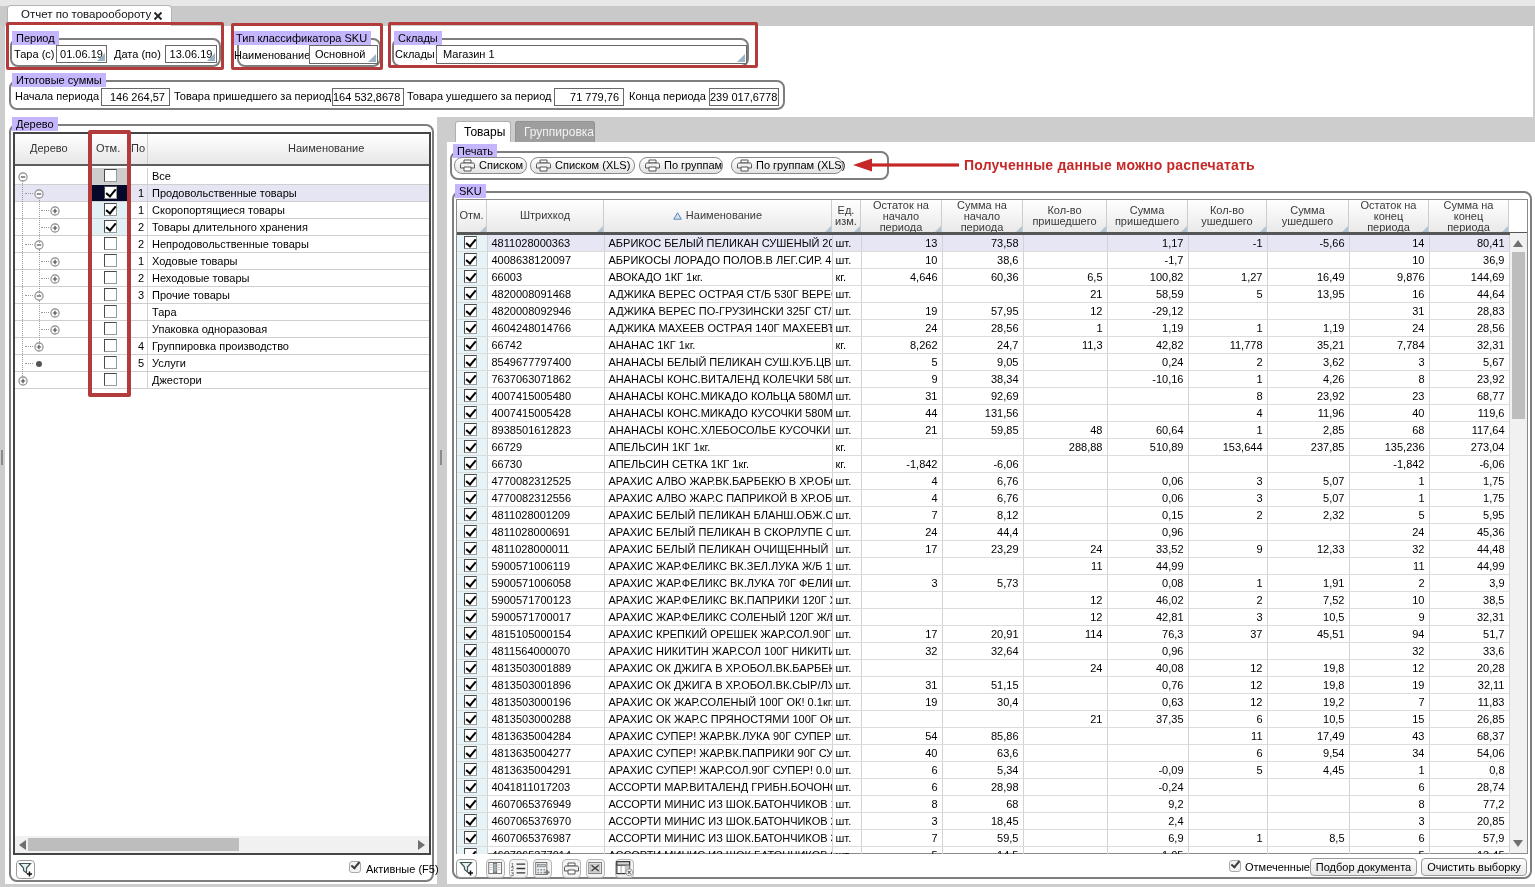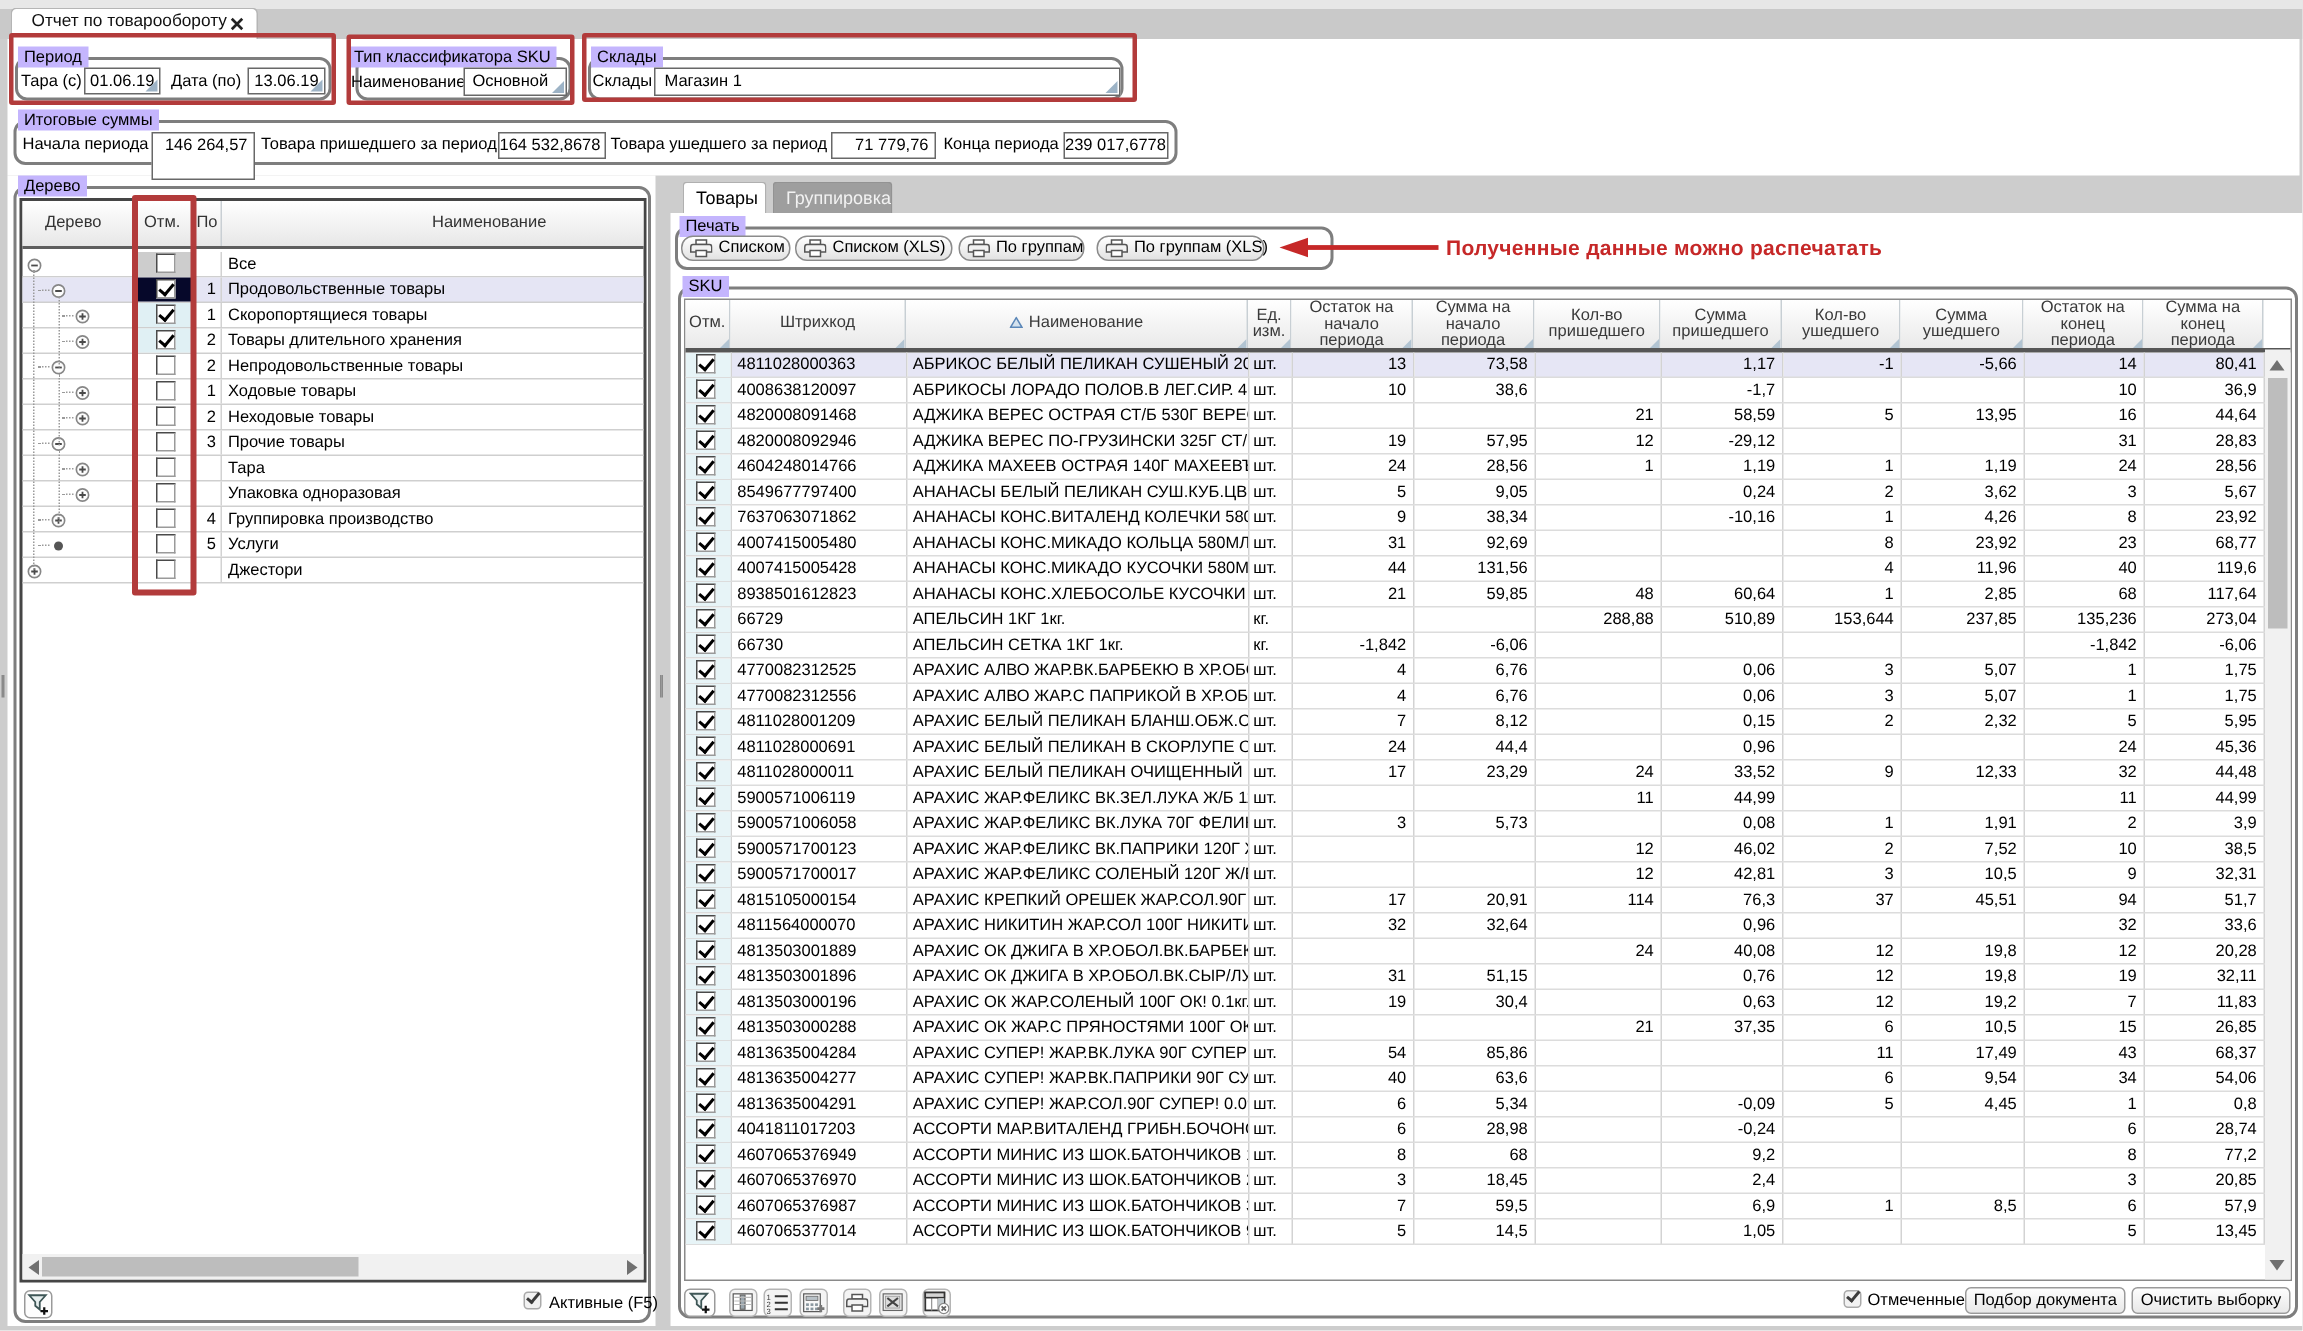--- a/index.html
+++ b/index.html
@@ -55,21 +55,21 @@
 <div class="grp" style="left:392px;top:38px;width:357px;height:29px"></div>
 <div class="glab" style="left:394px;top:31px">Склады</div>
 <div class="a" style="left:395px;top:48px">Склады</div>
 <div class="inp" style="left:436px;top:45px;width:311px;height:19px;line-height:17px;padding-left:6px">Магазин 1<div class="crn"></div></div>
 <div class="redbox" style="left:6px;top:22px;width:218px;height:48px"></div>
 <div class="redbox" style="left:231px;top:23px;width:152px;height:47px"></div>
 <div class="redbox" style="left:388px;top:22px;width:370px;height:46px"></div>
 <div class="grp" style="left:9px;top:80px;width:776px;height:30px"></div>
 <div class="glab" style="left:12px;top:73px">Итоговые суммы</div>
 <div class="a" style="left:15px;top:90px">Начала периода</div>
-<div class="inp" style="left:101px;top:88px;width:69px;height:32px;text-align:right;line-height:16px;padding-right:4px">146 264,57</div>
+<div class="inp" style="left:101px;top:88px;width:69px;height:18px;text-align:right;line-height:16px;padding-right:4px">146 264,57</div>
 <div class="a" style="left:174px;top:90px">Товара пришедшего за период</div>
 <div class="inp" style="left:332px;top:88px;width:72px;height:18px;text-align:left;line-height:16px;padding-right:3px">164 532,8678</div>
 <div class="a" style="left:407px;top:90px">Товара ушедшего за период</div>
 <div class="inp" style="left:554px;top:88px;width:70px;height:18px;text-align:right;line-height:16px;padding-right:4px">71 779,76</div>
 <div class="a" style="left:629px;top:90px">Конца периода</div>
 <div class="inp" style="left:709px;top:88px;width:70px;height:18px;text-align:right;line-height:16px;padding-right:3px">239 017,6778</div>
 <div class="grp" style="left:9px;top:124px;width:425px;height:758px"></div>
 <div class="glab" style="left:12px;top:117px">Дерево</div>
 <div class="a" style="left:13px;top:132px;width:418px;height:723px;border:2px solid #454545;background:#fff"></div>
 <div class="a" style="left:15px;top:134px;width:414px;height:30px;background:linear-gradient(#ffffff,#e7e7e7)"></div>
@@ -392,20 +392,36 @@
         <td class="n">-1,7</td>
         <td class="n"></td>
         <td class="n"></td>
         <td class="n">10</td>
         <td class="n">36,9</td>
       </tr>
 <tr>
         <td class="c">
           <span class="cb ck" style="left:7px;top:1px"></span>
         </td>
+        <td>66003</td>
+        <td>АВОКАДО 1КГ 1кг.</td>
+        <td style="padding-left:3px">кг.</td>
+        <td class="n">4,646</td>
+        <td class="n">60,36</td>
+        <td class="n">6,5</td>
+        <td class="n">100,82</td>
+        <td class="n">1,27</td>
+        <td class="n">16,49</td>
+        <td class="n">9,876</td>
+        <td class="n">144,69</td>
+      </tr>
+<tr>
+        <td class="c">
+          <span class="cb ck" style="left:7px;top:1px"></span>
+        </td>
         <td>4820008091468</td>
         <td>АДЖИКА ВЕРЕС ОСТРАЯ СТ/Б 530Г ВЕРЕС</td>
         <td style="padding-left:3px">шт.</td>
         <td class="n"></td>
         <td class="n"></td>
         <td class="n">21</td>
         <td class="n">58,59</td>
         <td class="n">5</td>
         <td class="n">13,95</td>
         <td class="n">16</td>
@@ -435,20 +451,36 @@
         <td>АДЖИКА МАХЕЕВ ОСТРАЯ 140Г МАХЕЕВЪ</td>
         <td style="padding-left:3px">шт.</td>
         <td class="n">24</td>
         <td class="n">28,56</td>
         <td class="n">1</td>
         <td class="n">1,19</td>
         <td class="n">1</td>
         <td class="n">1,19</td>
         <td class="n">24</td>
         <td class="n">28,56</td>
+      </tr>
+<tr>
+        <td class="c">
+          <span class="cb ck" style="left:7px;top:1px"></span>
+        </td>
+        <td>66742</td>
+        <td>АНАНАС 1КГ 1кг.</td>
+        <td style="padding-left:3px">кг.</td>
+        <td class="n">8,262</td>
+        <td class="n">24,7</td>
+        <td class="n">11,3</td>
+        <td class="n">42,82</td>
+        <td class="n">11,778</td>
+        <td class="n">35,21</td>
+        <td class="n">7,784</td>
+        <td class="n">32,31</td>
       </tr>
 <tr>
         <td class="c">
           <span class="cb ck" style="left:7px;top:1px"></span>
         </td>
         <td>8549677797400</td>
         <td>АНАНАСЫ БЕЛЫЙ ПЕЛИКАН СУШ.КУБ.ЦВЕ</td>
         <td style="padding-left:3px">шт.</td>
         <td class="n">5</td>
         <td class="n">9,05</td>

